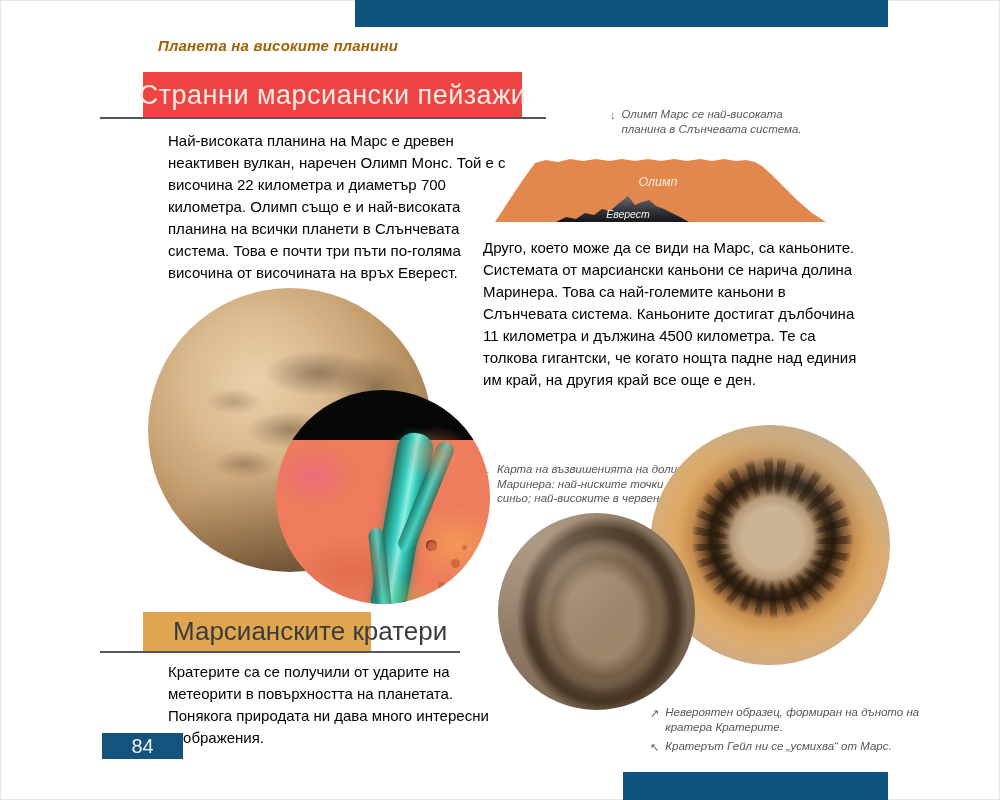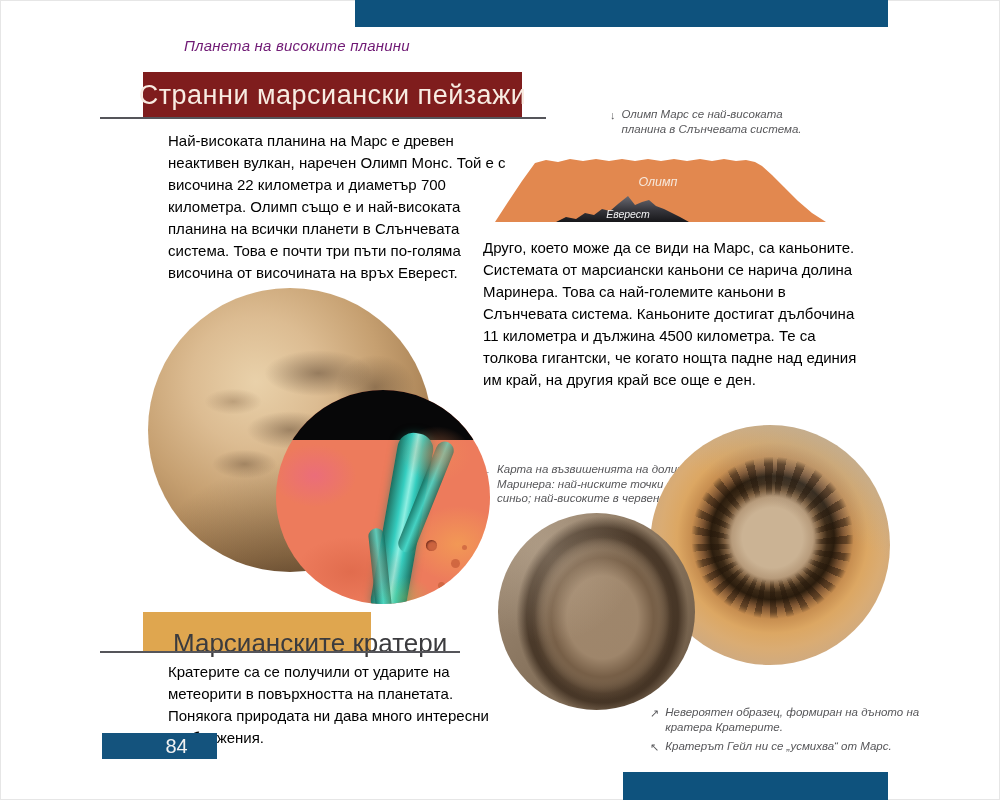--- a/index.html
+++ b/index.html
@@ -6,29 +6,29 @@
   .page{position:relative;width:1000px;height:800px;background:#ffffff;overflow:hidden;
         font-family:"Liberation Sans", sans-serif;outline:1px solid #e6e6e6;outline-offset:-1px;}
   .abs{position:absolute;}
 
   
   .bar{background:#0E527D;}
   .bar-top{left:355px;top:0;width:533px;height:27px;}
   .bar-bottom{left:623px;top:772px;width:265px;height:28px;}
 
   
-  .kicker{left:158px;top:37px;font-size:15px;font-style:italic;font-weight:normal;color:#701a75;letter-spacing:.2px;margin-left:26px;}
+  .kicker{left:158px;top:37px;font-size:15px;font-style:italic;font-weight:bold;color:#a16207;letter-spacing:.2px;}
 
   
-  .banner1{left:143px;top:72px;width:379px;height:46px;background:#7f1d1d;display:flex;align-items:center;justify-content:center;}
+  .banner1{left:143px;top:72px;width:379px;height:46px;background:#ef4444;display:flex;align-items:center;justify-content:center;}
   .banner1 span{color:#F8ECE2;font-size:27px;font-weight:400;letter-spacing:.5px;white-space:nowrap;}
   .rule{background:#55555A;height:2px;}
   .rule1{left:100px;top:117px;width:446px;}
   .banner2{left:143px;top:612px;width:228px;height:40px;background:#DFA64F;}
-  .banner2 span{position:absolute;left:30px;top:16px;color:#3B3B3E;font-size:26px;white-space:nowrap;}
+  .banner2 span{position:absolute;left:30px;top:4px;color:#3B3B3E;font-size:26px;white-space:nowrap;}
   .rule2{left:100px;top:651px;width:360px;}
 
   
   .body-text{font-size:15px;line-height:22px;color:#000000;}
   .p1{left:168px;top:130px;width:342px;}
   .p2{left:483px;top:237px;width:388px;}
   .p3{left:168px;top:661px;width:348px;}
 
   
   .cap{display:flex;gap:6px;font-style:italic;font-size:11.5px;line-height:14.5px;color:#57575A;}
@@ -89,21 +89,21 @@
 
   .gale{left:498px;top:513px;width:197px;height:197px;z-index:3;
     background:
       radial-gradient(circle at 25% 20%, rgba(230,215,195,.28), transparent 42%),
       radial-gradient(ellipse 36% 42% at 53% 53%, rgba(160,135,108,.95) 0 50%, rgba(118,94,70,.95) 72%, rgba(160,135,108,0) 100%),
       radial-gradient(ellipse 52% 60% at 53% 52%, rgba(0,0,0,0) 0 55%, rgba(58,42,28,.8) 66% 74%, rgba(0,0,0,0) 84%),
       linear-gradient(135deg, #A5917A 0%, #8F7B65 35%, #7C6852 70%, #665442 100%);}
 
   
   .pagenum{left:102px;top:733px;width:81px;height:26px;background:#14537D;color:#F2F2F2;
-           font-size:20px;display:flex;align-items:center;justify-content:center;padding-left:34px;}
+           font-size:20px;display:flex;align-items:center;justify-content:center;}
 </style>
 </head>
 <body>
 
 <div class="page">
 
   <div class="abs bar bar-top"></div>
 
   <div class="abs kicker">Планета на високите планини</div>
 

